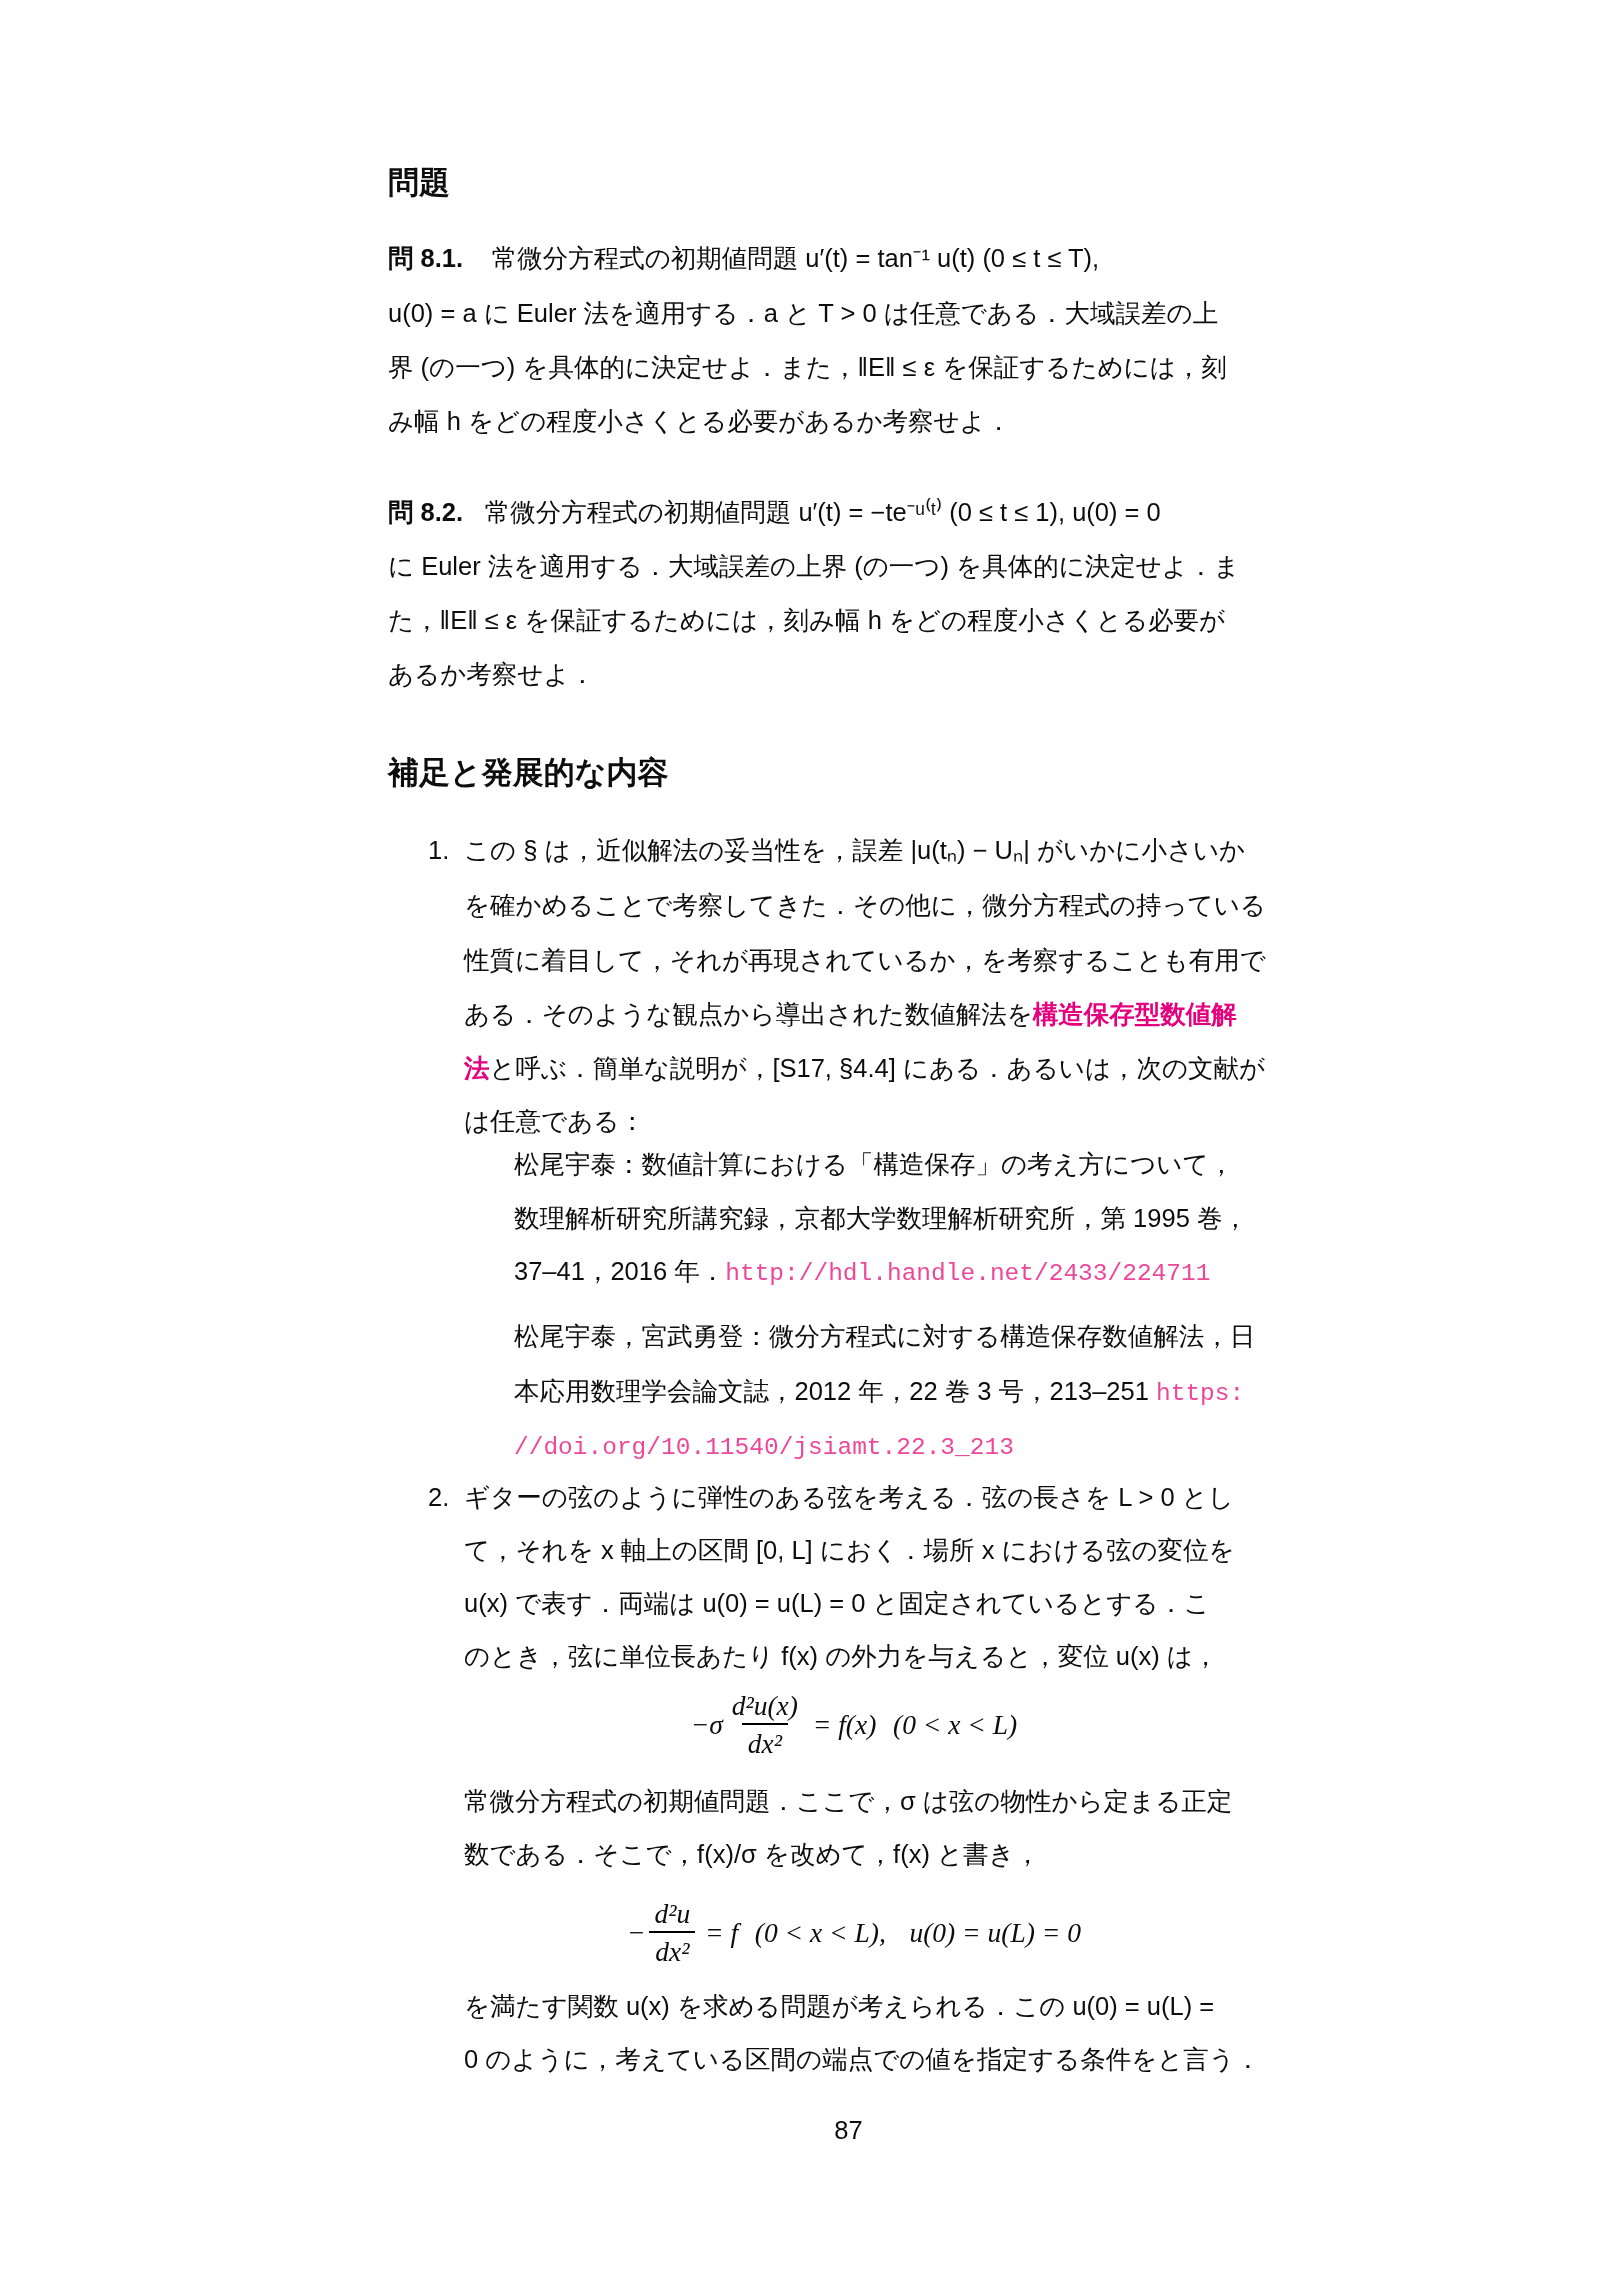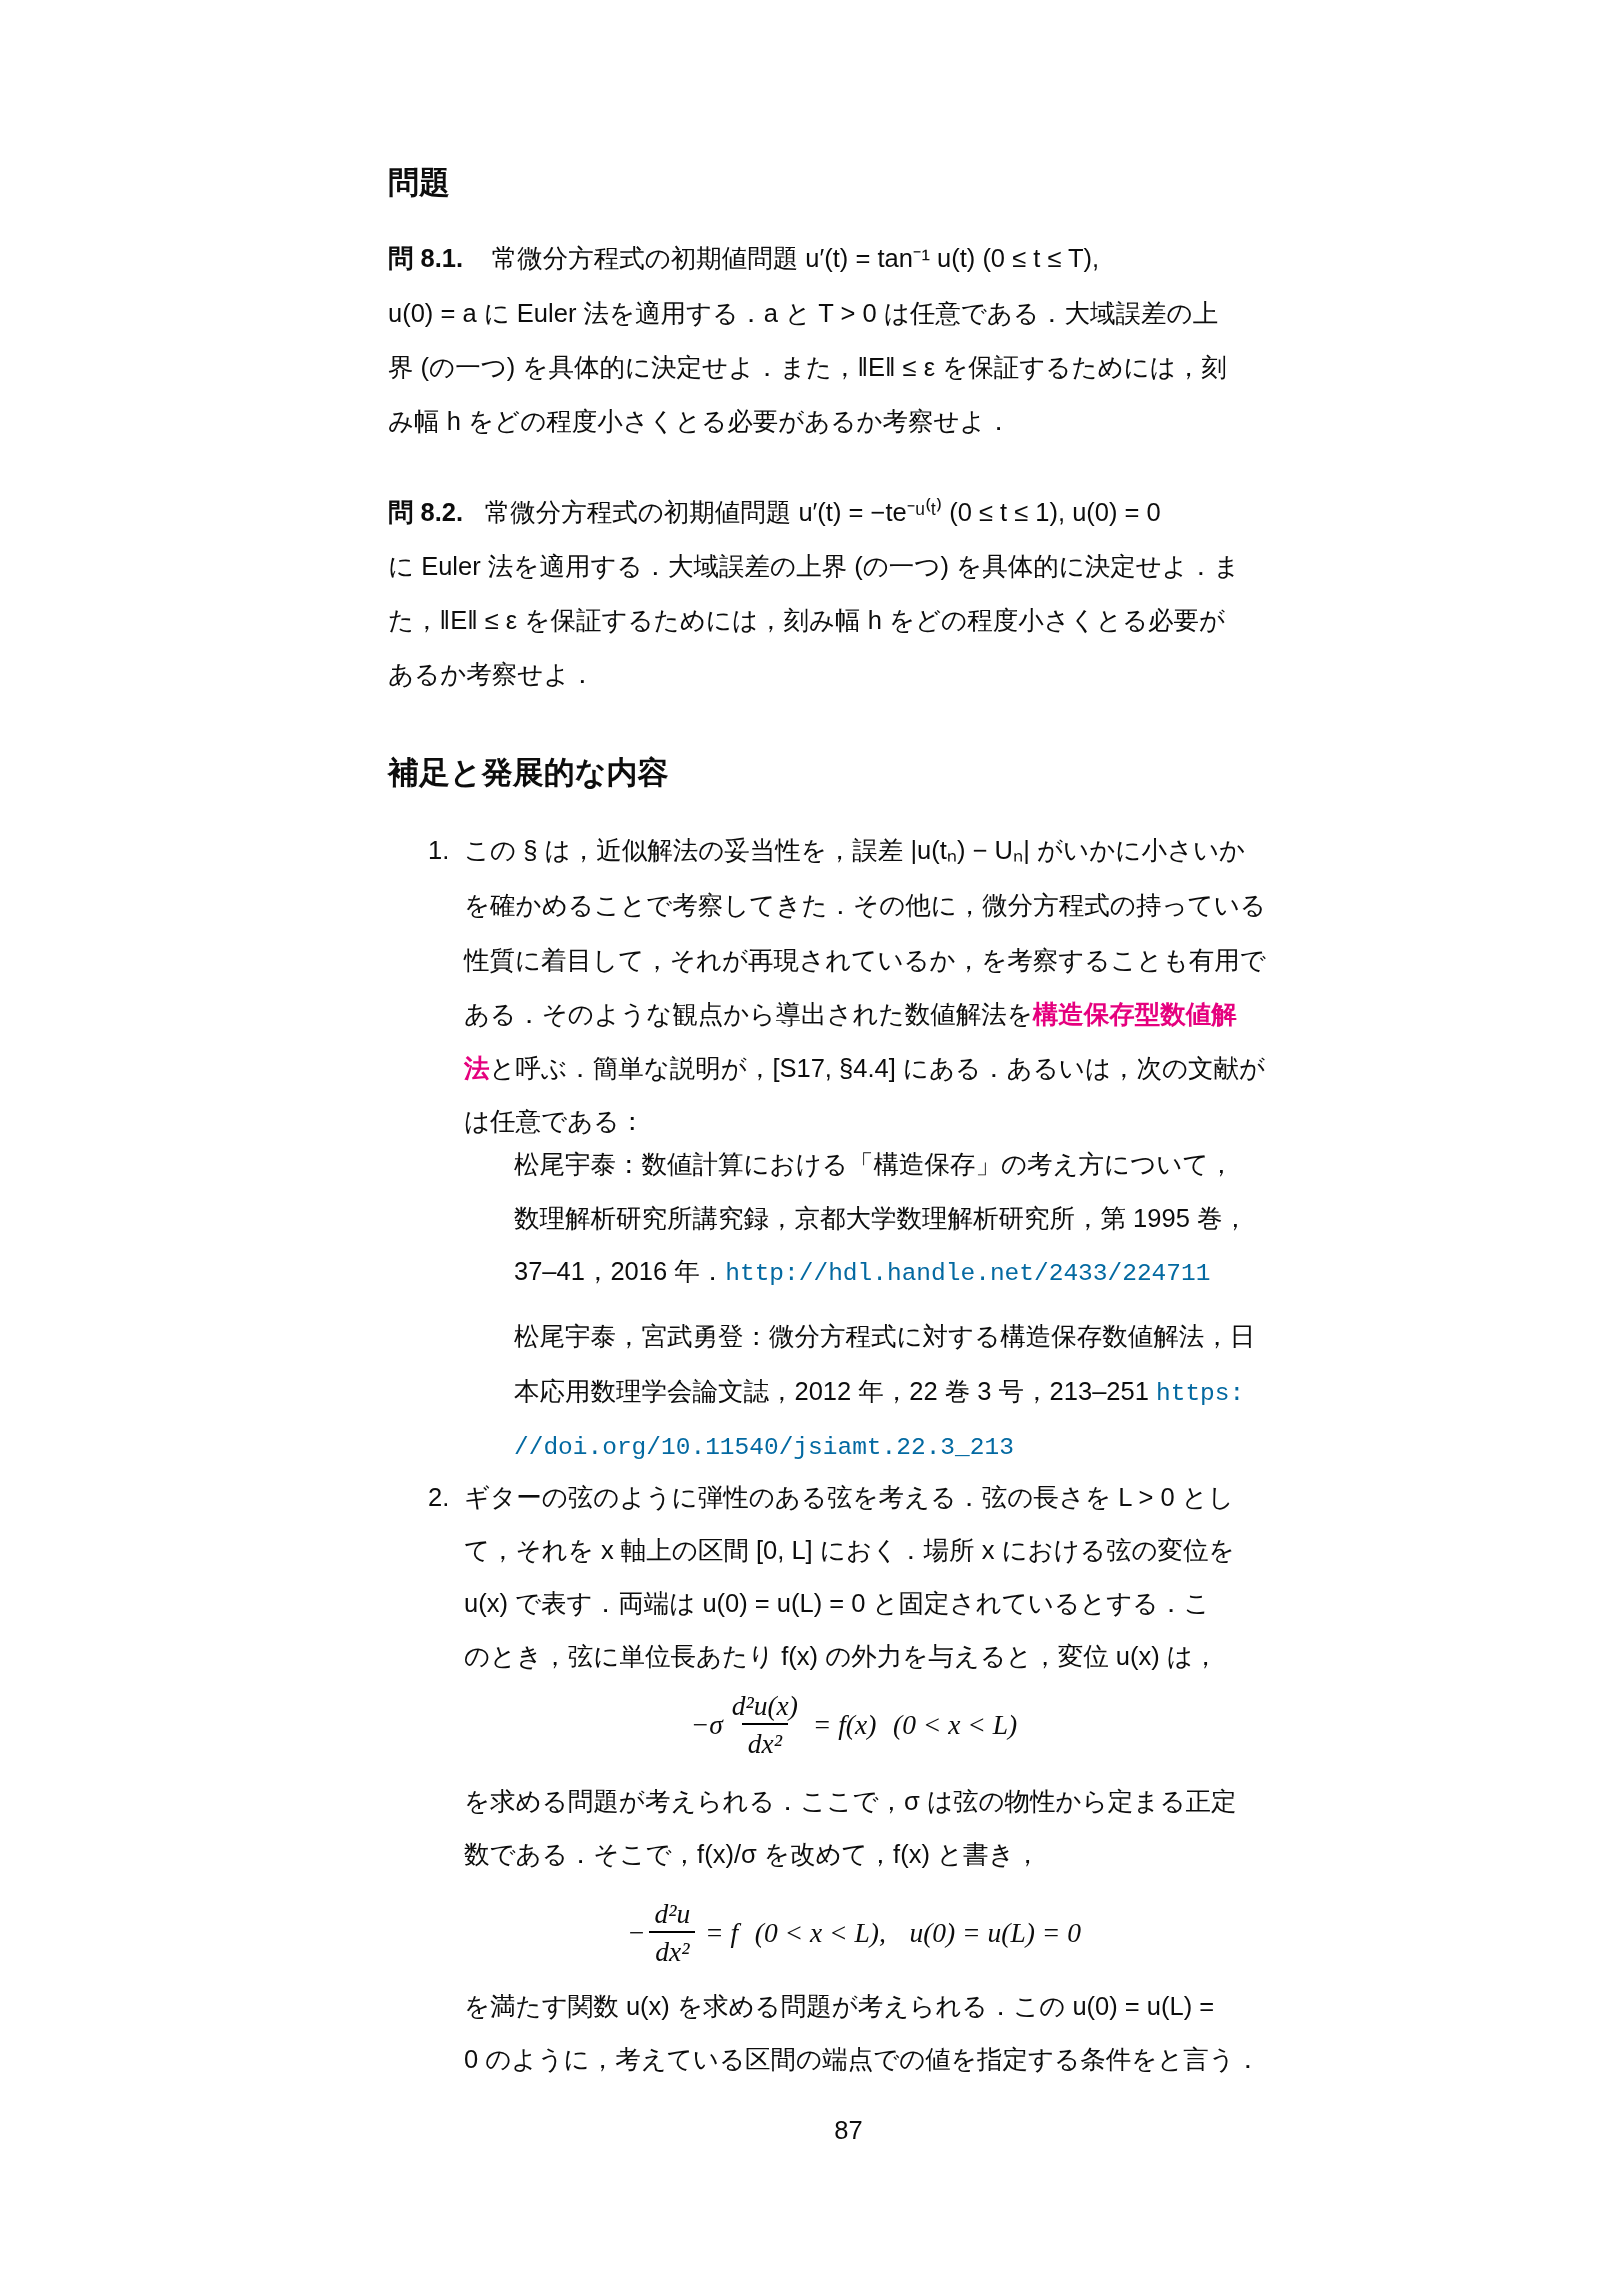--- a/index.html
+++ b/index.html
@@ -48,21 +48,21 @@
     left: 514px;
     font-size: 25.5px;
     line-height: 1.15;
     white-space: nowrap;
   }
   .accent {
     color: #e5007e;
     font-weight: bold;
   }
   .link {
-    color: #0369a1;
+    color: #ec4899;
     font-family: "Liberation Mono", "DejaVu Sans Mono", monospace;
     font-size: 24.5px;
     text-decoration: none;
     cursor: pointer;
   }
   .equation {
     position: absolute;
     left: 464px;
     width: 780px;
     height: 79px;
@@ -154,21 +154,21 @@
   <div class="equation" style="top:1685px">
     <span>−σ</span>
     <span class="frac">
       <span class="num">d²u(x)</span>
       <span class="den">dx²</span>
     </span>
     <span class="eq-rhs">= f(x)</span>
     <span class="eq-domain">(0 &lt; x &lt; L)</span>
   </div>
 
-  <div class="itemline" style="top:1787px">を求める問題が考えられる．ここで，σ は弦の物性から定まる正定</div>
+  <div class="itemline" style="top:1787px">常微分方程式の初期値問題．ここで，σ は弦の物性から定まる正定</div>
   <div class="itemline" style="top:1840px">数である．そこで，f(x)/σ を改めて，f(x) と書き，</div>
 
   <div class="equation" style="top:1893px">
     <span>−</span>
     <span class="frac">
       <span class="num">d²u</span>
       <span class="den">dx²</span>
     </span>
     <span class="eq-rhs">= f</span>
     <span class="eq-domain">(0 &lt; x &lt; L),</span>

